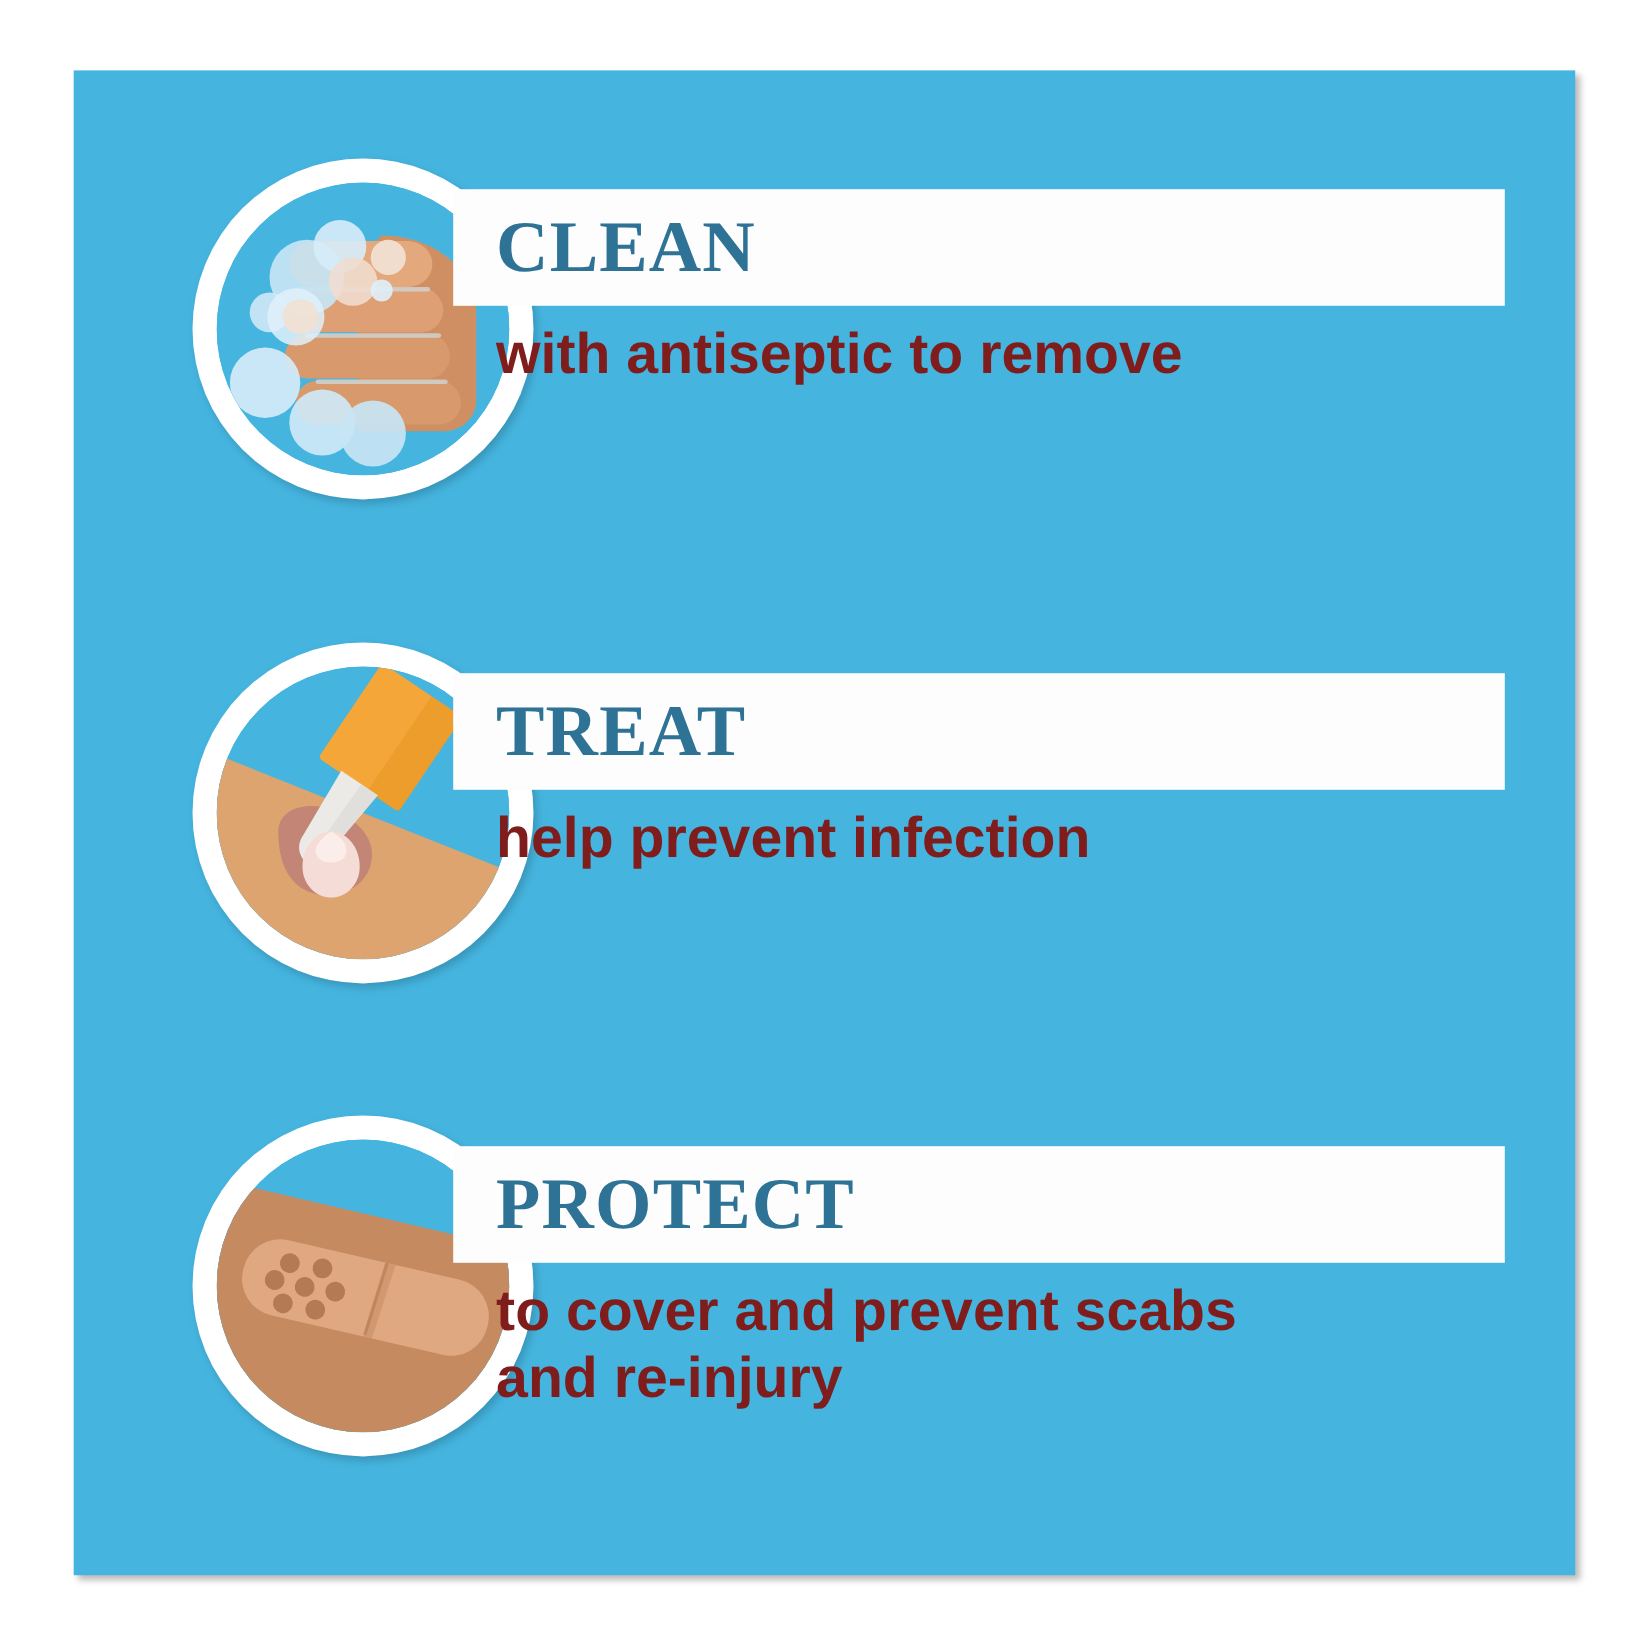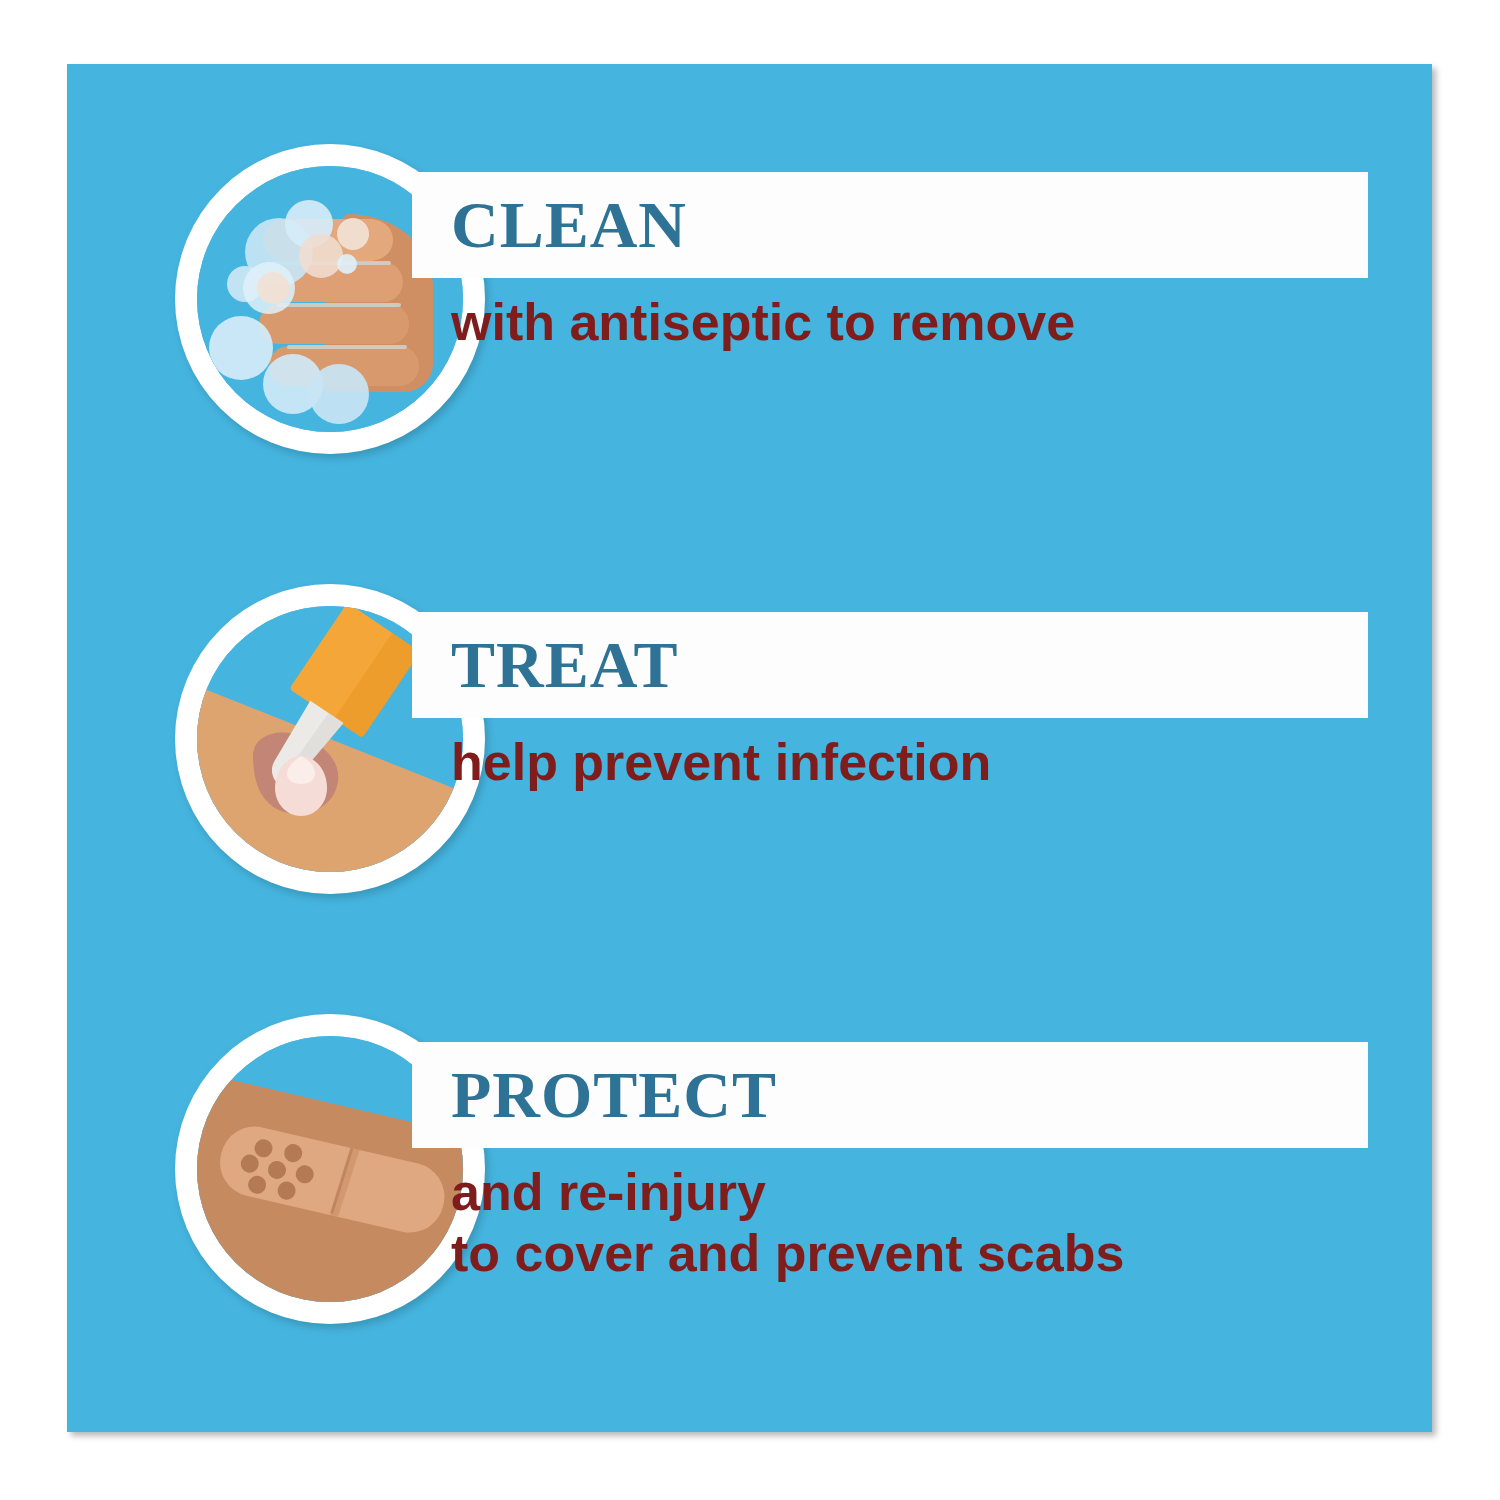--- a/index.html
+++ b/index.html
@@ -223,19 +223,19 @@
             </g>
           </svg>
         </div>
       </div>
 
       <div class="title-bar">
         <div class="title-text">PROTECT</div>
       </div>
 
       <div class="body-text">
+        <span class="ln">to cover and prevent scabs</span>
         <span class="ln">and re-injury</span>
-        <span class="ln">to cover and prevent scabs</span>
       </div>
     </div>
 
   </div>
 </div>
 
 </body></html>

